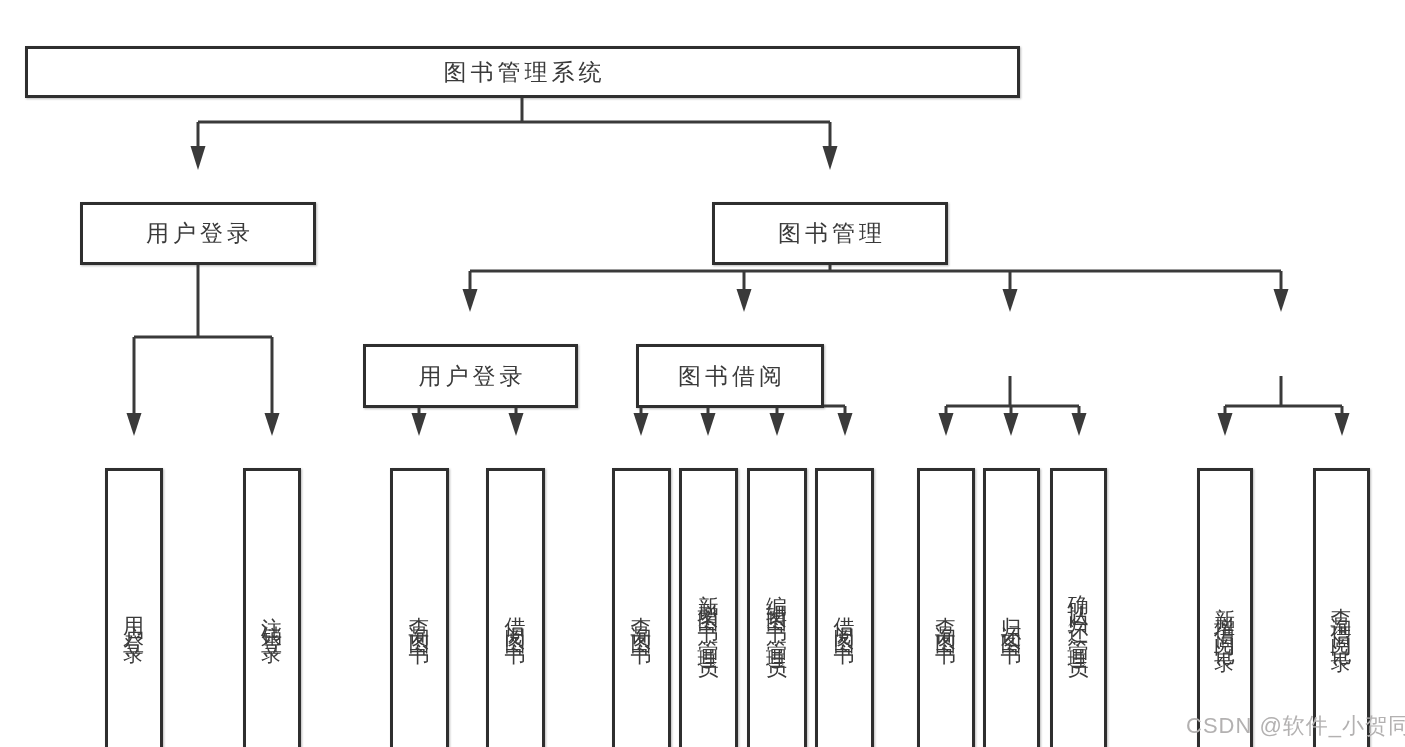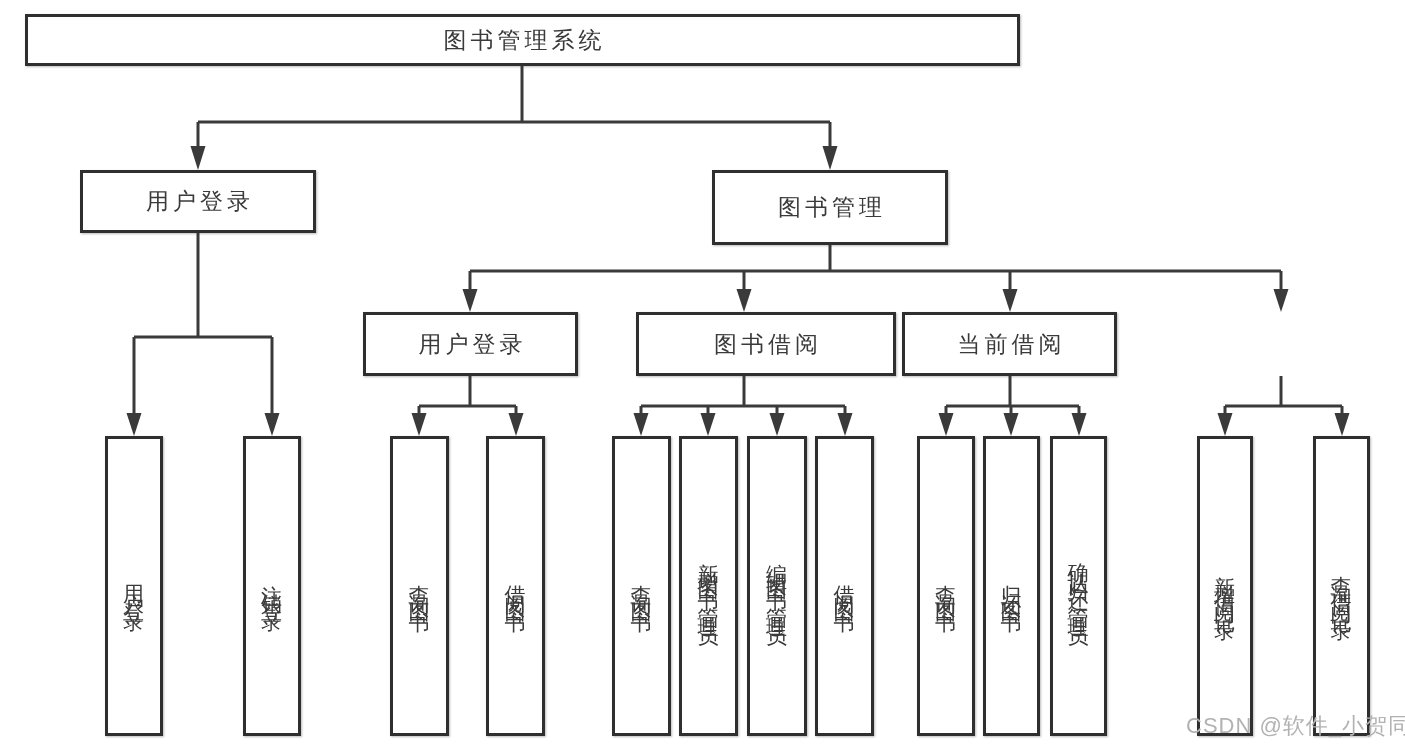--- a/index.html
+++ b/index.html
@@ -18,20 +18,21 @@
   }
   .box {
     position: absolute;
     box-sizing: border-box;
     border: 3px solid #2f2f2f;
     background: #ffffff;
     display: flex;
     align-items: center;
     justify-content: center;
     box-shadow: 1px 1px 2px rgba(60,60,60,0.35);
+    margin-top: 32px;
   }
   .lbl {
     color: #3a3a3a;
     font-size: 23px;
     letter-spacing: 4px;
     white-space: nowrap;
     text-indent: 4px; 
   }
   .vbox .lbl {
     writing-mode: vertical-rl;
@@ -130,32 +131,29 @@
     </g>
   </svg>
 
   <div class="box" style="left:25px;top:14px;width:995px;height:52px">
     <span class="lbl">图书管理系统</span>
   </div>
 
   <div class="box" style="left:80px;top:170px;width:236px;height:63px">
     <span class="lbl">用户登录</span>
   </div>
-  <div class="box" style="left:712px;top:170px;width:236px;height:75px">
+  <div class="box" style="left:712px;top:170px;width:236px;height:63px">
     <span class="lbl">图书管理</span>
   </div>
 
   <div class="box" style="left:363px;top:312px;width:215px;height:64px">
     <span class="lbl">用户登录</span>
   </div>
-  <div class="box" style="left:636px;top:312px;width:260px;height:64px">
+  <div class="box" style="left:636px;top:312px;width:188px;height:64px">
     <span class="lbl">图书借阅</span>
-  </div>
-  <div class="box" style="left:902px;top:312px;width:215px;height:64px">
-    <span class="lbl">当前借阅</span>
   </div>
 
   <div class="box vbox" style="left:105px;top:436px;width:58px;height:300px">
     <span class="lbl">用户登录</span>
   </div>
   <div class="box vbox" style="left:243px;top:436px;width:58px;height:300px">
     <span class="lbl">注销登录</span>
   </div>
 
   <div class="box vbox" style="left:390px;top:436px;width:59px;height:300px">

